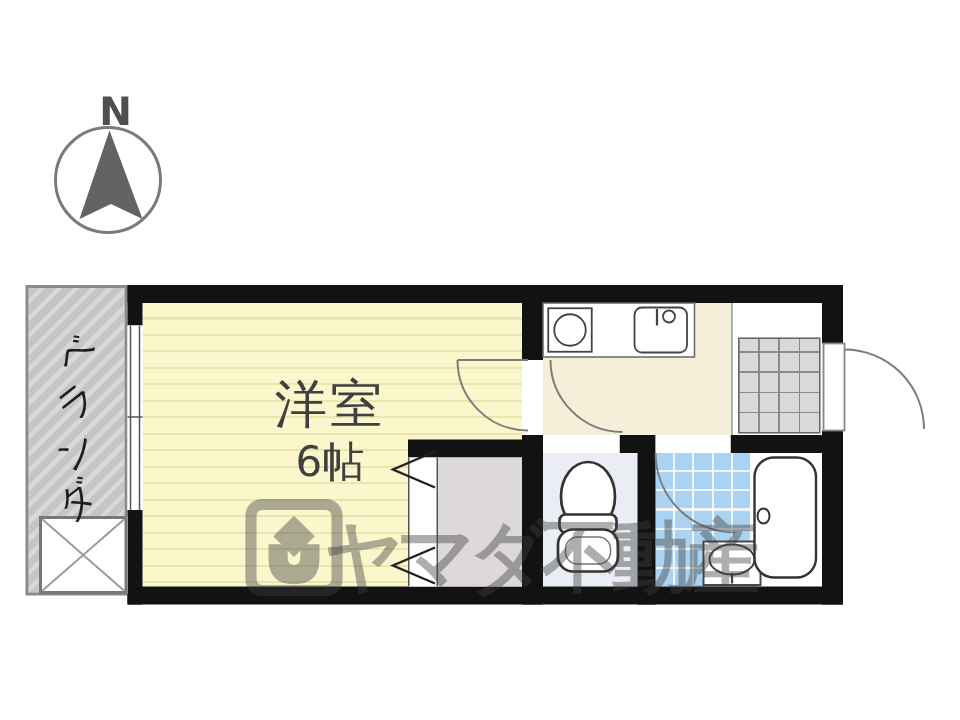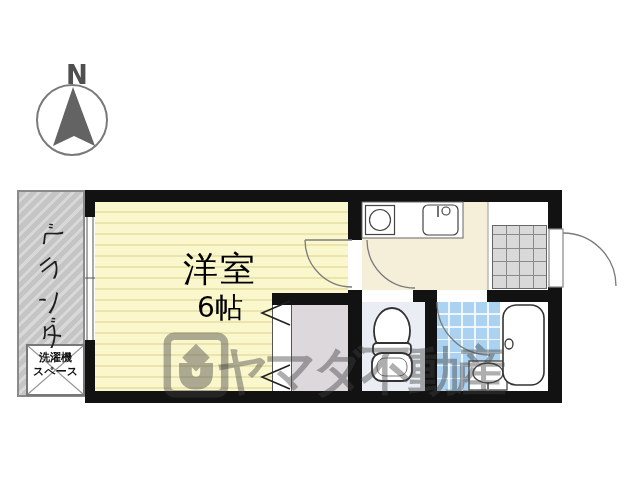--- a/index.html
+++ b/index.html
@@ -19,21 +19,21 @@
   .cl-door{background:#ffffff;border-left:1px solid #555;border-right:1px solid #555;}
   .toilet-floor{background:#eaeef4;}
   .bath-tile{background-color:#abd3f1;
     background-image:repeating-linear-gradient(0deg,transparent 0 11.5px,rgba(255,255,255,.8) 11.5px 13px),
                      repeating-linear-gradient(90deg,transparent 0 11.5px,rgba(255,255,255,.8) 11.5px 13px);}
   .tub-area{background:#ffffff;}
   .veranda{background:repeating-linear-gradient(135deg,#c5c5c5 0px,#c5c5c5 5px,#d8d8d8 5px,#d8d8d8 8px);
            border:2px solid #8a8a8a;box-sizing:border-box;}
   .laundry-box{background:#ffffff;border:2px solid #777;box-sizing:border-box;}
   
-  .label{position:absolute;color:#000000;text-align:center;}
+  .label{position:absolute;color:#404040;text-align:center;}
   .compass-n{font-size:26px;font-weight:bold;color:#4f4f4f;}
   .room-name{font-size:35px;letter-spacing:2px;}
   .room-size{font-size:28px;}
   .cl-label{font-size:29px;letter-spacing:1px;}
   .laundry-label{font-size:11px;font-weight:600;line-height:14px;color:#111;}
   .v-char{display:block;font-size:25px;color:#1d1d1d;transform:rotate(-38deg);line-height:33px;}
   .watermark-text{position:absolute;font-size:53px;font-weight:bold;color:#3f3f3f;opacity:.42;
                   letter-spacing:-5px;white-space:nowrap;transform:scaleX(.98);transform-origin:left;}
   svg{position:absolute;left:0;top:0;}
 </style>
@@ -148,24 +148,20 @@
   <div class="label room-name" style="left:150px;top:246px;width:140px;">洋室</div>
   <div class="label room-size" style="left:150px;top:289px;width:140px;">6帖</div>
 
   <div class="abs" style="left:36px;top:218px;width:30px;text-align:center;">
     <span class="v-char">ベ</span>
     <span class="v-char">ラ</span>
     <span class="v-char">ン</span>
     <span class="v-char">ダ</span>
   </div>
 
-  <div class="abs laundry-label" style="left:27px;top:351px;width:57px;text-align:center;">
-    <div>洗濯機</div>
-    <div>スペース</div>
-  </div>
 
   <svg width="68" height="68" viewBox="0 0 64 64" style="left:162px;top:331px;opacity:.42;">
     <rect x="5" y="5" width="54" height="54" rx="7" fill="none" stroke="#3f3f3f" stroke-width="7"></rect>
     <polygon points="32,12 45,25 32,38 19,25" fill="#3f3f3f"></polygon>
     <path d="M16,30 h12 v8 q0,5 4,5 q4,0 4,-5 v-8 h12 v9 q0,16 -16,16 q-16,0 -16,-16 Z" fill="#3f3f3f"></path>
   </svg>
   <div class="watermark-text" style="left:216px;top:336px;">ヤマダ不動産</div>
 
 </div>
 

